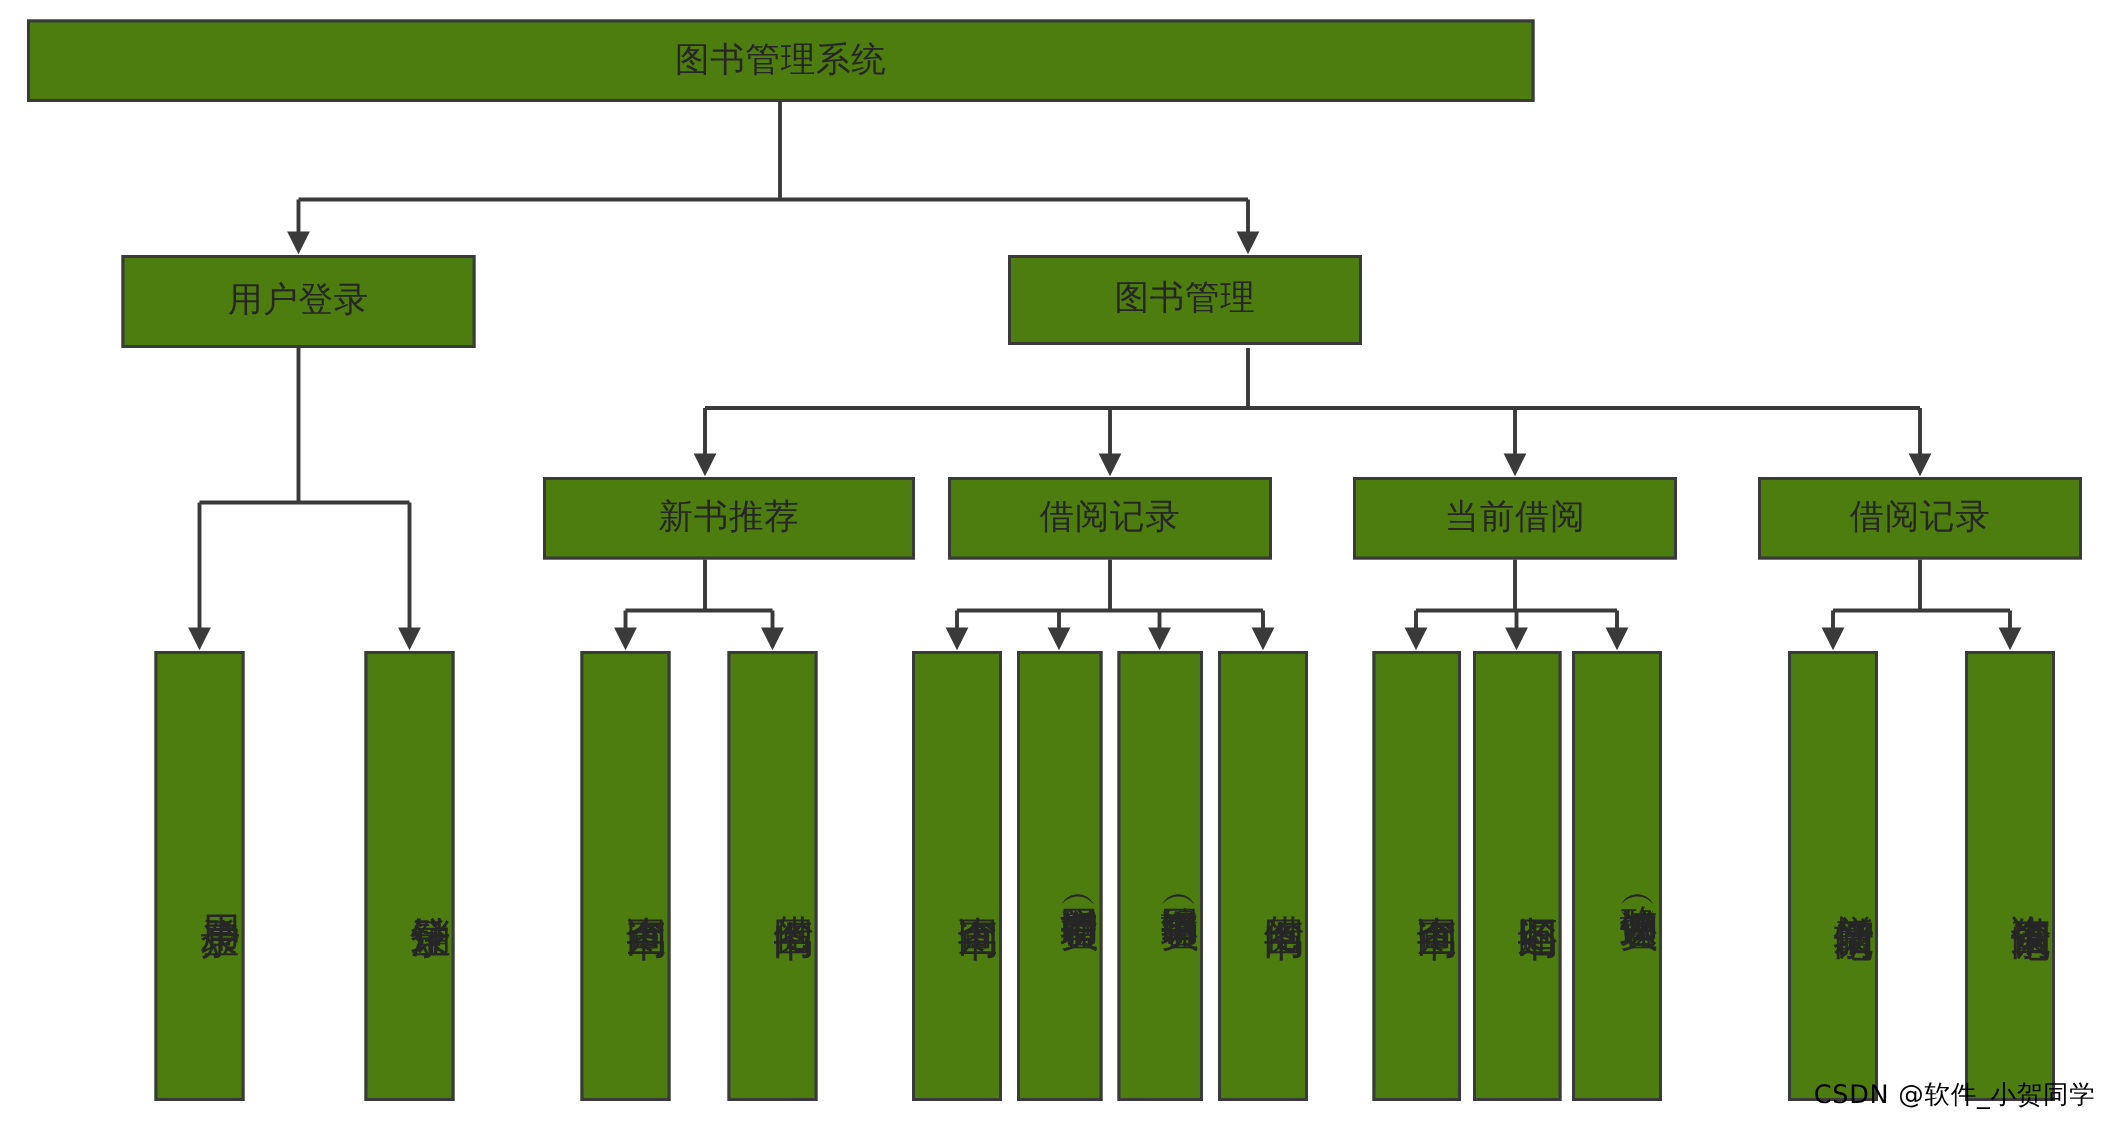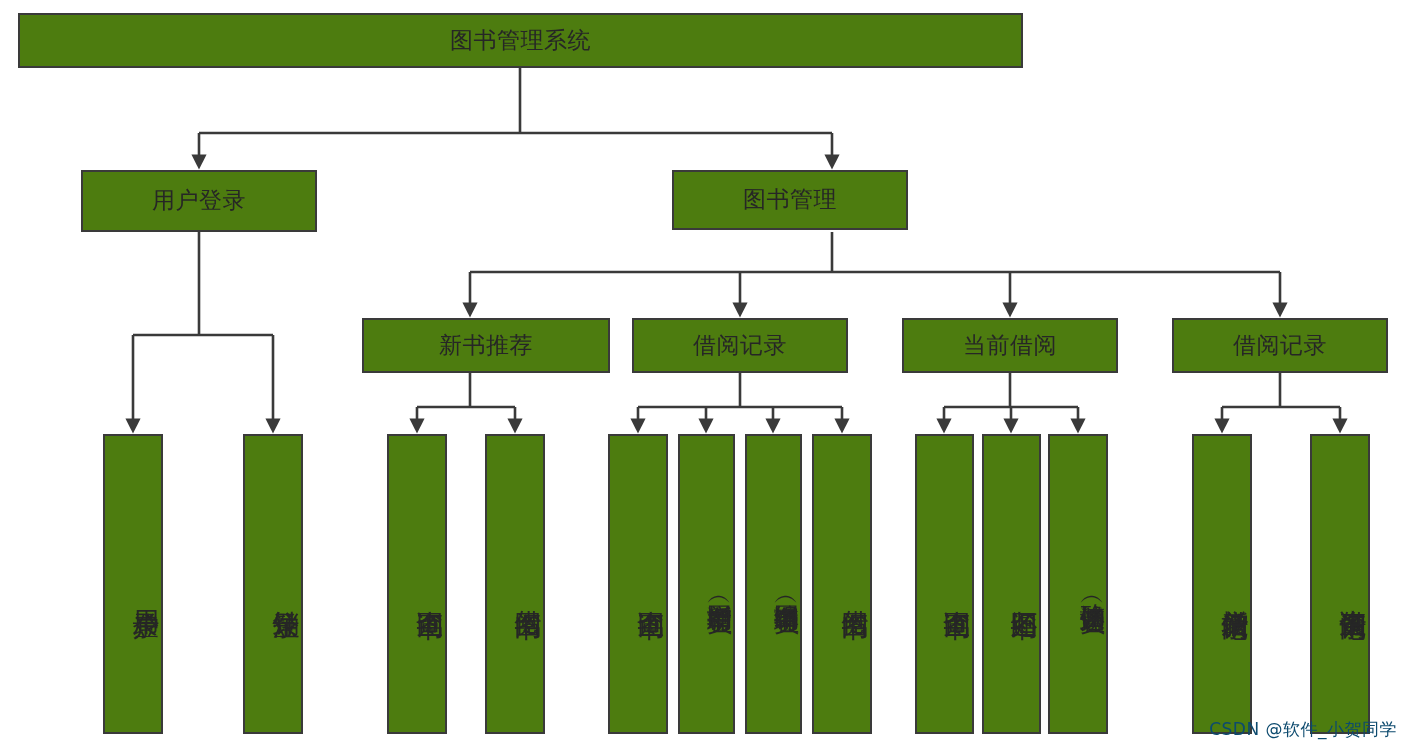--- a/index.html
+++ b/index.html
@@ -57,21 +57,21 @@
   .node.vert .vtext {
     writing-mode: vertical-rl;
     text-orientation: upright;
     white-space: nowrap;
   }
   #watermark {
     position: absolute;
     right: 8px;
     bottom: 6px;
     font-size: 17px;
-    color: #0c4a6e;
+    color: #000000;
     letter-spacing: 0.5px;
     white-space: nowrap;
     font-family: "DejaVu Sans", "Liberation Sans", sans-serif;
   }
 </style>
 </head>
 <body>
 
 <div id="canvas">
 

